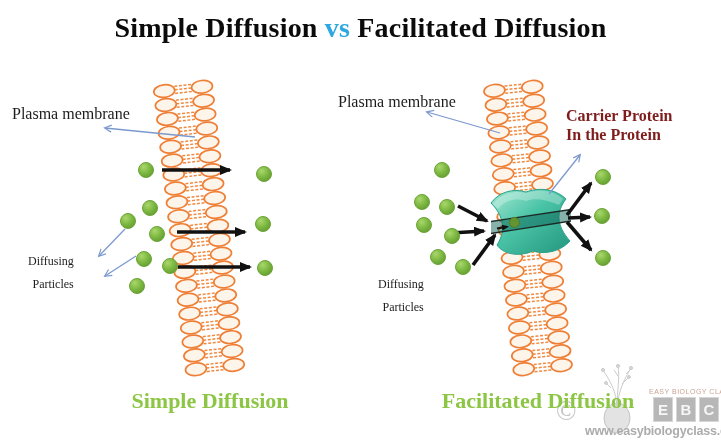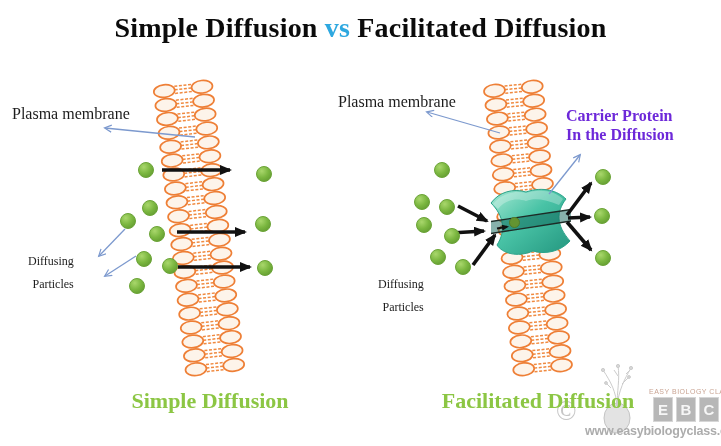--- a/index.html
+++ b/index.html
@@ -4,21 +4,21 @@
 <style>
   html,body{margin:0;padding:0;background:#fff;}
   .canvas{position:relative;width:721px;height:446px;background:#ffffff;overflow:hidden;
           font-family:"Liberation Serif",serif;}
   .title{position:absolute;top:12px;left:0;width:721px;text-align:center;
          font-size:28px;font-weight:bold;color:#0b0b0b;letter-spacing:.2px;z-index:3;font-family:Liberation Serif, serif;}
   .title .vs{color:#2EA8E0;}
   .txt{position:absolute;color:#1c1c1c;z-index:3;}
   .lbl-membrane{font-size:16px;}
   .lbl-diffusing{font-size:12px;line-height:23px;text-align:right;}
-  .lbl-carrier{font-size:16px;font-weight:bold;color:#6d28d9;line-height:19px;}
+  .lbl-carrier{font-size:16px;font-weight:bold;color:#7f1d1d;line-height:19px;}
   .caption{position:absolute;top:388px;width:250px;text-align:center;
            font-size:22px;font-weight:bold;color:#8CC644;z-index:2;}
   #svg-diagram{position:absolute;left:0;top:0;z-index:1;}
   
   .wm{position:absolute;z-index:1;color:#b9b9b9;}
   .wm-copy{left:556px;top:396px;font-size:27px;color:#c6c6c6;font-family:"Liberation Serif",serif;}
   .wm-block{left:585px;top:362px;width:136px;height:84px;}
   .wm-tagline{position:absolute;left:64px;top:26px;font-size:7px;letter-spacing:.5px;
               color:#C9A493;font-family:"Liberation Sans",sans-serif;white-space:nowrap;}
   .wm-boxes{position:absolute;left:68px;top:35px;display:flex;gap:3px;}
@@ -339,21 +339,21 @@
 
   <div class="txt lbl-diffusing" style="left:28px;top:250px;">
     <div>Diffusing</div>
     <div>Particles</div>
   </div>
 
   <div class="txt lbl-membrane" style="left:338px;top:93px;">Plasma membrane</div>
 
   <div class="txt lbl-carrier" style="left:566px;top:106px;">
     <div>Carrier Protein</div>
-    <div>In the Diffusion</div>
+    <div>In the Protein</div>
   </div>
 
   <div class="txt lbl-diffusing" style="left:378px;top:273px;">
     <div>Diffusing</div>
     <div>Particles</div>
   </div>
 
   <div class="caption" style="left:85px;">Simple Diffusion</div>
   <div class="caption" style="left:413px;">Facilitated Diffusion</div>
 

